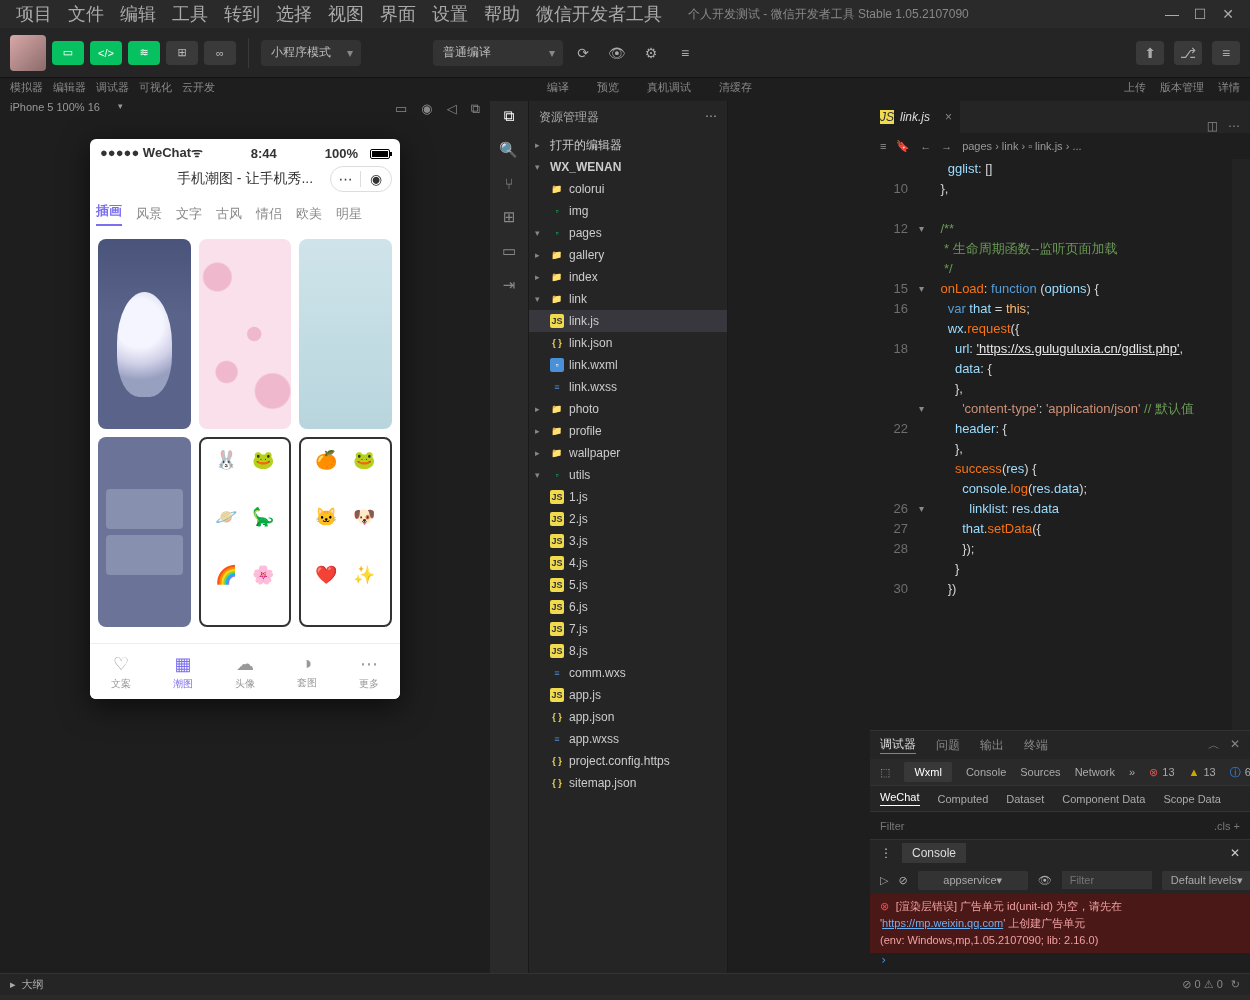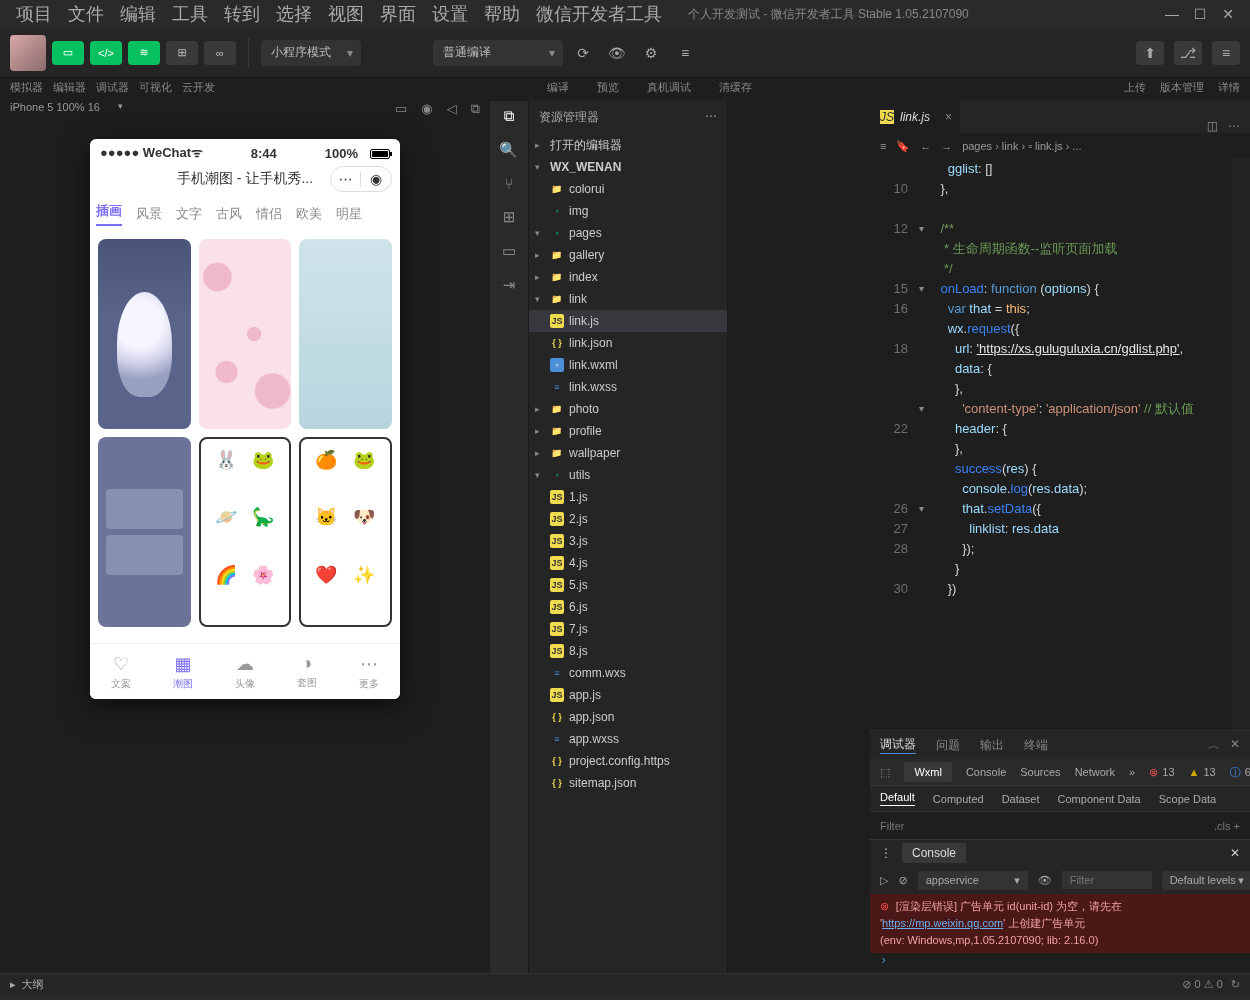--- a/index.html
+++ b/index.html
@@ -76,38 +76,38 @@
 .ed-tab .x{position:absolute;right:8px;color:#888;cursor:pointer;font-style:normal}
 .ed-tab-icons{margin-left:auto;display:flex;gap:10px;padding:0 10px;color:#888}
 .ed-bc{height:26px;display:flex;align-items:center;padding:0 10px;gap:10px;color:#999;font-size:11px}
 .ed-bc .crumbs{color:#999}
 .code{flex:1;display:flex;font-family:Consolas,monospace;font-size:13px;overflow:hidden;position:relative}
 .gutter{width:56px;text-align:right;color:#6e6e6e;padding-right:18px;position:relative}
 .gutter .ln{height:20px;line-height:20px}
 .fold{position:absolute;right:2px;color:#888;font-size:10px;cursor:pointer}
 .lines{flex:1}
 .lines .ln{height:20px;line-height:20px;white-space:pre}
-.c-kw{color:#569cd6}.c-fn{color:#3b82f6}.c-str{color:#ce9178}.c-cmt{color:#6a9955}.c-prop{color:#9cdcfe}.c-pun{color:#d4d4d4}.c-this{color:#fdba74}.c-url{color:#e5e5e5;text-decoration:underline}
+.c-kw{color:#569cd6}.c-fn{color:#f97316}.c-str{color:#ce9178}.c-cmt{color:#6a9955}.c-prop{color:#9cdcfe}.c-pun{color:#d4d4d4}.c-this{color:#fdba74}.c-url{color:#e5e5e5;text-decoration:underline}
 .minimap{width:18px;background:#232323}
 .panels{display:flex;flex-direction:column;border-top:1px solid #333}
 .panel-tabs{height:28px;background:#252526;display:flex;align-items:center;padding:0 10px;gap:20px;font-size:12px;color:#888}
 .panel-tabs .act{color:#ddd;border-bottom:1px solid #4a90d9}
 .panel-tabs .r{margin-left:auto;display:flex;gap:10px}
 .dt-tabs{height:26px;background:#2a2a2a;display:flex;align-items:center;gap:14px;padding:0 10px;font-size:11px;color:#aaa}
 .dt-tabs .act{background:#383838;padding:4px 10px;border-radius:2px;color:#fff}
 .dt-tabs .b{display:flex;align-items:center;gap:4px}
 .dt-tabs .berr{color:#f14c4c}.dt-tabs .bwarn{color:#cca700}.dt-tabs .binfo{color:#3794ff}
 .styles-row{height:26px;background:#252526;display:flex;align-items:center;gap:18px;padding:0 10px;font-size:11px;color:#aaa;border-top:1px solid #333}
 .styles-row .act{color:#fff;border-bottom:1px solid #fff;padding-bottom:2px}
 .filter-row{height:28px;display:flex;align-items:center;padding:0 10px;color:#777;font-size:11px;justify-content:space-between;border-top:1px solid #333}
 .console{border-top:1px solid #333}
 .con-head{height:26px;background:#252526;display:flex;align-items:center;padding:0 10px;gap:10px;font-size:12px}
 .con-head .tab{background:#383838;padding:3px 10px;color:#ddd}
 .con-filter{height:28px;background:#252526;display:flex;align-items:center;gap:10px;padding:0 10px;font-size:11px;color:#aaa}
-.con-filter .dd2{background:#333;padding:3px 8px;border-radius:2px;min-width:110px;display:flex;justify-content:space-between}
+.con-filter .dd2{background:#333;padding:3px 8px;border-radius:2px;min-width:110px;display:flex;justify-content:center}
 .con-filter input{background:#333;border:none;color:#ccc;padding:3px 8px;width:90px;font-size:11px}
 .con-msg{background:#4b1818;color:#f0a0a0;font-family:Consolas,monospace;font-size:11px;padding:4px 10px;line-height:16px}
 .con-msg a{color:#6ab0f3;text-decoration:underline}
 .con-prompt{height:20px;padding:0 10px;color:#4a90d9;font-family:Consolas,monospace;font-size:12px}
 .outline{height:22px;background:#252526;border-top:1px solid #333;display:flex;align-items:center;padding:0 10px;font-size:11px;color:#aaa;gap:6px}
 .statusbar{height:22px;background:#2a2a2a;display:flex;align-items:center;padding:0 10px;font-size:11px;color:#aaa;gap:14px}
 .statusbar .r{margin-left:auto;display:flex;gap:14px}
 .right-stack{display:flex;flex-direction:column;flex:1;min-width:0}
 </style>
 </head>
@@ -498,22 +498,22 @@
             <div class="ln">      <span class="c-kw">var</span> <span class="c-prop">that</span> <span class="c-pun">=</span> <span class="c-this">this</span><span class="c-pun">;</span></div>
             <div class="ln">      <span class="c-prop">wx</span><span class="c-pun">.</span><span class="c-fn">request</span><span class="c-pun">({</span></div>
             <div class="ln">        <span class="c-prop">url</span><span class="c-pun">: </span><span class="c-url">'https://xs.guluguluxia.cn/gdlist.php'</span><span class="c-pun">,</span></div>
             <div class="ln">        <span class="c-prop">data</span><span class="c-pun">: {</span></div>
             <div class="ln">        <span class="c-pun">},</span></div>
             <div class="ln">          <span class="c-str">'content-type'</span><span class="c-pun">: </span><span class="c-str">'application/json'</span> <span class="c-cmt">// 默认值</span></div>
             <div class="ln">        <span class="c-prop">header</span><span class="c-pun">: {</span></div>
             <div class="ln">        <span class="c-pun">},</span></div>
             <div class="ln">        <span class="c-fn">success</span><span class="c-pun">(</span><span class="c-prop">res</span><span class="c-pun">) {</span></div>
             <div class="ln">          <span class="c-prop">console</span><span class="c-pun">.</span><span class="c-fn">log</span><span class="c-pun">(</span><span class="c-prop">res</span><span class="c-pun">.</span><span class="c-prop">data</span><span class="c-pun">);</span></div>
+            <div class="ln">            <span class="c-prop">linklist</span><span class="c-pun">: </span><span class="c-prop">res</span><span class="c-pun">.</span><span class="c-prop">data</span></div>
             <div class="ln">          <span class="c-prop">that</span><span class="c-pun">.</span><span class="c-fn">setData</span><span class="c-pun">({</span></div>
-            <div class="ln">            <span class="c-prop">linklist</span><span class="c-pun">: </span><span class="c-prop">res</span><span class="c-pun">.</span><span class="c-prop">data</span></div>
             <div class="ln">          <span class="c-pun">});</span></div>
             <div class="ln">        <span class="c-pun">}</span></div>
             <div class="ln">      <span class="c-pun">})</span></div>
           </div>
         <div class="minimap"></div>
       </div>
     </div>
 
     <div class="panels">
       <div class="panel-tabs" id="panel-tabs">
@@ -541,21 +541,21 @@
             <span class="bwarn">▲</span>
             <span>13</span>
           </span>
         <span class="b">
             <span class="binfo">ⓘ</span>
             <span>6</span>
           </span>
 
       </div>
       <div class="styles-row" id="styles-tabs">
-          <span class="act">Default</span>
+          <span class="act">WeChat</span>
           <span class="">Computed</span>
           <span class="">Dataset</span>
           <span class="">Component Data</span>
           <span class="">Scope Data</span>
         </div>
       <div class="filter-row">
         <span>Filter</span>
         <span><span>.cls</span> <span>+</span></span>
       </div>
 

